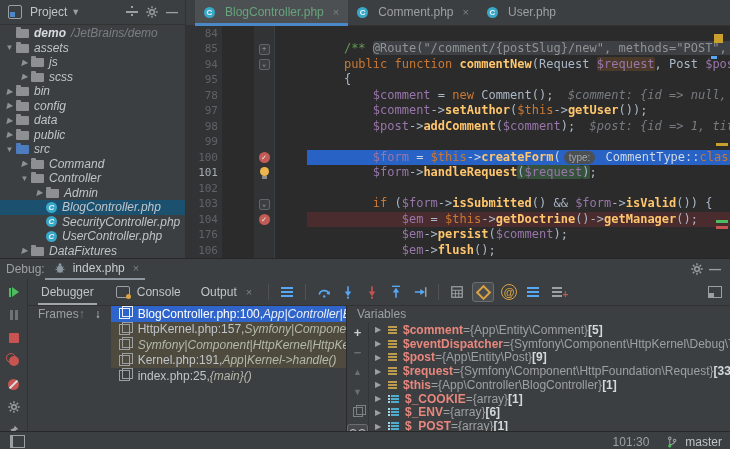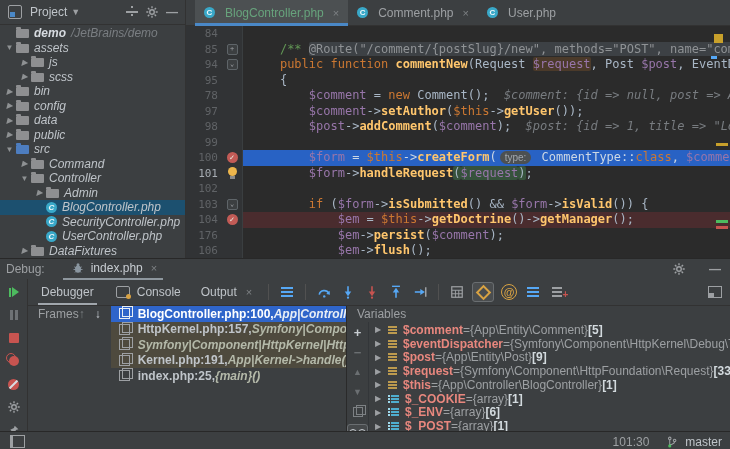--- a/index.html
+++ b/index.html
@@ -1,21 +1,21 @@
 <!DOCTYPE html>
 <html><head>
 <meta charset="utf-8">
 <style>
   html,body{margin:0;padding:0;background:#2b2b2b;}
   #ide{width:730px;height:449px;overflow:hidden;background:#3c3f41;font-family:"Liberation Sans",sans-serif;font-size:12px;color:#bfc4c9;display:flex;flex-direction:column;}
   .spacer{flex:1}
   .ic{display:inline-flex;align-items:center;justify-content:center;width:18px;height:16px;flex:0 0 auto;}
 
   
-  #top{height:258px;display:flex;flex:0 0 auto;}
+  #top{height:258px;display:flex;flex:0 0 auto;align-items:center;}
   #project-panel{width:185px;flex:0 0 auto;background:#3c3f41;border-right:1px solid #323232;display:flex;flex-direction:column;overflow:hidden;}
   .panel-header{height:24px;display:flex;align-items:center;padding:0 4px 0 6px;border-bottom:1px solid #323232;gap:2px;}
   .panel-title{color:#bfc4c9;margin-left:4px;}
   .caret-down{font-size:9px;color:#9da0a3;margin-left:2px;}
   .tool-sq{width:12px;height:12px;border:1px solid #9da0a3;border-radius:2px;position:relative;}
   .tool-sq::after{content:"";position:absolute;left:1px;bottom:1px;width:5px;height:5px;background:#4a88c7;}
   .divide-ic{width:12px;height:12px;position:relative;}
   .divide-ic::before{content:"";position:absolute;left:0;top:5px;width:12px;height:2px;background:#9da0a3;}
   .divide-ic::after{content:"";position:absolute;left:5px;top:0;width:2px;height:2px;background:#9da0a3;box-shadow:0 8px 0 #9da0a3;}
   .minus-ic{color:#9da0a3;font-weight:bold;}
@@ -36,21 +36,21 @@
   #editor{flex:1;display:flex;flex-direction:column;overflow:hidden;position:relative;}
   #tabbar{height:25px;background:#3c3f41;display:flex;align-items:stretch;border-bottom:1px solid #323232;padding-left:9px;flex:0 0 auto;}
   .tab{display:flex;align-items:center;padding:0 9px;gap:5px;position:relative;cursor:pointer;}
   .tab .tab-label{color:#9da0a3;}
   .tab.active{background:#4c5052;}
   .tab.active .tab-label{color:#67a37c;}
   .tab.active::after{content:"";position:absolute;left:0;right:0;bottom:-1px;height:3px;background:#4a88c7;}
   .tab-close{color:#7d8184;font-size:11px;margin-left:4px;}
 
   #code{flex:1;background:#2b2b2b;font-family:"DejaVu Sans Mono",monospace;font-size:12px;overflow:hidden;position:relative;}
-  .eline{display:flex;height:15.5px;line-height:15.5px;white-space:pre;}
+  .eline{display:flex;height:15.5px;line-height:15.5px;white-space:pre;gap:32px;}
   .gnum{width:32px;text-align:right;color:#606366;background:#313335;flex:0 0 auto;font-size:11px;padding-right:4px;}
   .gnum.cur{color:#a7adb3;}
   .gic{width:20px;background:#313335;border-right:1px solid #3a3e40;flex:0 0 auto;display:flex;align-items:center;justify-content:center;}
   .ecode{flex:1;padding-left:8px;overflow:hidden;}
   .bg-exec .ecode{background:#2862c4;}
   .bg-break .ecode{background:#4a2c2e;}
   .tok-d{color:#a9b7c6;} .tok-k{color:#cc7832;} .tok-m{color:#ffc66d;font-weight:bold;} .tok-v{color:#9876aa;}
   .tok-doc{color:#629755;} .tok-h{color:#787c80;font-style:italic;}
   .tok-fold{color:#8f9295;background:#3d4145;border-radius:2px;}
   .tok-chip{background:#4c5052;color:#a2a7ad;border-radius:8px;padding:0 5px;font-size:10px;font-family:"Liberation Sans",sans-serif;margin:0 3px;display:inline-block;line-height:13px;}
@@ -64,38 +64,38 @@
   
   .stripe{position:absolute;pointer-events:none;}
   .stripe.sq{width:9px;height:9px;background:#c8a02b;right:7px;top:8px;}
   .stripe.m-blue{width:6px;height:3px;background:#56a8f5;right:13px;top:30px;}
   .stripe.m-yellow{width:12px;height:3px;background:#c8a02b;right:2px;top:117px;}
   .stripe.m-green{width:12px;height:3px;background:#4dbb5f;right:2px;top:194px;}
   .stripe.m-red{width:12px;height:3px;background:#c75450;right:2px;top:200px;}
 
   
   #debug{height:172px;flex:0 0 auto;display:flex;flex-direction:column;border-top:1px solid #282828;background:#3c3f41;}
-  #debug-header{height:20px;display:flex;align-items:center;padding:0 6px;gap:18px;flex:0 0 auto;}
+  #debug-header{height:20px;display:flex;align-items:center;padding:0 6px;gap:0;flex:0 0 auto;}
   #debug-label{color:#9da0a3;}
   .session-tab{display:flex;align-items:center;gap:4px;padding:0 6px;height:100%;border-bottom:2px solid #8e979e;cursor:pointer;}
   .session-tab .tab-label{color:#c7ccd1;}
   #debug-body{flex:1;display:flex;overflow:hidden;}
   #debug-strip{width:27px;flex:0 0 auto;border-right:1px solid #323232;display:flex;flex-direction:column;align-items:center;padding-top:5px;gap:7px;}
   #debug-main{flex:1;display:flex;flex-direction:column;overflow:hidden;}
   #debug-toolbar{height:26px;flex:0 0 auto;display:flex;align-items:center;border-bottom:1px solid #323232;padding:0 6px;gap:6px;}
   .tb-tab{display:flex;align-items:center;gap:5px;padding:0 7px;height:100%;cursor:pointer;position:relative;}
   .tb-tab .tab-label{color:#bfc4c9;}
   .tb-tab.active::after{content:"";position:absolute;left:4px;right:4px;bottom:0;height:2px;background:#a0a6ac;}
   .vsep{width:1px;height:16px;background:#515151;margin:0 3px;}
   #debug-content{flex:1;display:flex;overflow:hidden;}
   #frames-panel{width:318px;flex:0 0 auto;border-right:1px solid #2a2a2a;display:flex;overflow:hidden;}
   .sub-header{height:16px;line-height:16px;padding-left:10px;color:#9da0a3;flex:0 0 auto;}
   #frames-toolbar{height:16px;display:flex;align-items:center;justify-content:flex-end;padding-right:10px;gap:10px;flex:0 0 auto;}
   .arr-up{color:#7d8184;font-size:12px;} .arr-down{color:#c8cdd2;font-size:12px;font-weight:bold;}
-  #frames-list{flex:1;overflow:hidden;font-weight:bold;}
+  #frames-list{flex:1;overflow:hidden;}
   .frow{height:15.5px;display:flex;align-items:center;padding-left:8px;white-space:nowrap;cursor:pointer;color:#bfc4c9;}
   .frow.lib{background:#4e4a3e;}
   .frow.sel{background:#2f65ca;color:#fff;}
   .frameic{width:9px;height:9px;border:1px solid #9da0a3;position:relative;margin-right:8px;flex:0 0 auto;background:transparent;}
   .frameic::before{content:"";position:absolute;top:-3px;left:2px;width:9px;height:9px;border:1px solid #9da0a3;}
   .frow.sel .frameic,.frow.sel .frameic::before{border-color:#e8eef5;}
   .fpath{font-style:italic;color:#b4b9a9;}
   .frow.sel .fpath{color:#e8eef5;}
   #vars-panel{flex:1;display:flex;flex-direction:column;overflow:hidden;}
   #vars-body{flex:1;display:flex;overflow:hidden;}

